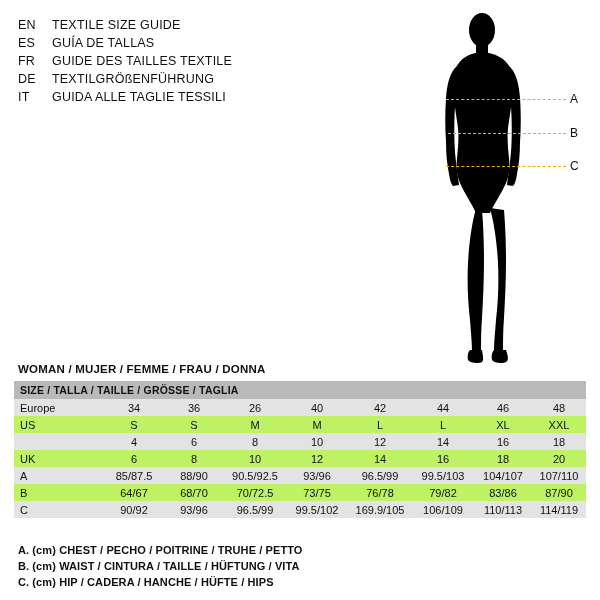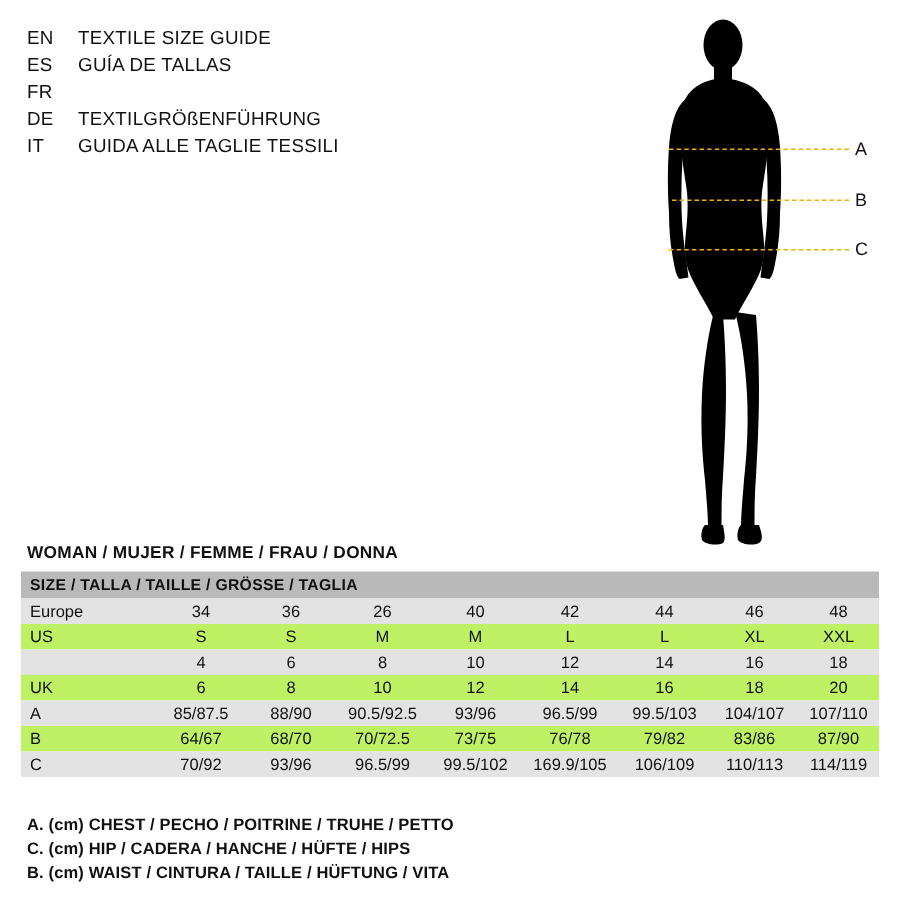--- a/index.html
+++ b/index.html
@@ -145,20 +145,21 @@
     <div class="lang-row">
       <span class="lang-code">EN</span>
       <span class="lang-text">TEXTILE SIZE GUIDE</span>
     </div>
     <div class="lang-row">
       <span class="lang-code">ES</span>
       <span class="lang-text">GUÍA DE TALLAS</span>
     </div>
     <div class="lang-row">
       <span class="lang-code">FR</span>
+      <span class="lang-text">GUIDE DES TAILLES TEXTILE</span>
     </div>
     <div class="lang-row">
       <span class="lang-code">DE</span>
       <span class="lang-text">TEXTILGRÖßENFÜHRUNG</span>
     </div>
     <div class="lang-row">
       <span class="lang-code">IT</span>
       <span class="lang-text">GUIDA ALLE TAGLIE TESSILI</span>
     </div>
   </div>
@@ -326,32 +327,32 @@
           <td>70/72.5</td>
           <td>73/75</td>
           <td>76/78</td>
           <td>79/82</td>
           <td>83/86</td>
           <td>87/90</td>
         </tr>
 
         <tr class="shade">
           <td class="rowhead">C</td>
-          <td>70/92</td>
+          <td>90/92</td>
           <td>93/96</td>
           <td>96.5/99</td>
           <td>99.5/102</td>
           <td>169.9/105</td>
           <td>106/109</td>
           <td>110/113</td>
           <td>114/119</td>
         </tr>
       </tbody>
     </table>
   </div>
 
   <div class="legend">
     <div class="legend-row">A. (cm) CHEST / PECHO / POITRINE / TRUHE / PETTO</div>
+    <div class="legend-row">B. (cm) WAIST / CINTURA / TAILLE / HÜFTUNG / VITA</div>
     <div class="legend-row">C. (cm) HIP / CADERA / HANCHE / HÜFTE / HIPS</div>
-    <div class="legend-row">B. (cm) WAIST / CINTURA / TAILLE / HÜFTUNG / VITA</div>
   </div>
 
 </div>
 
 </body></html>

